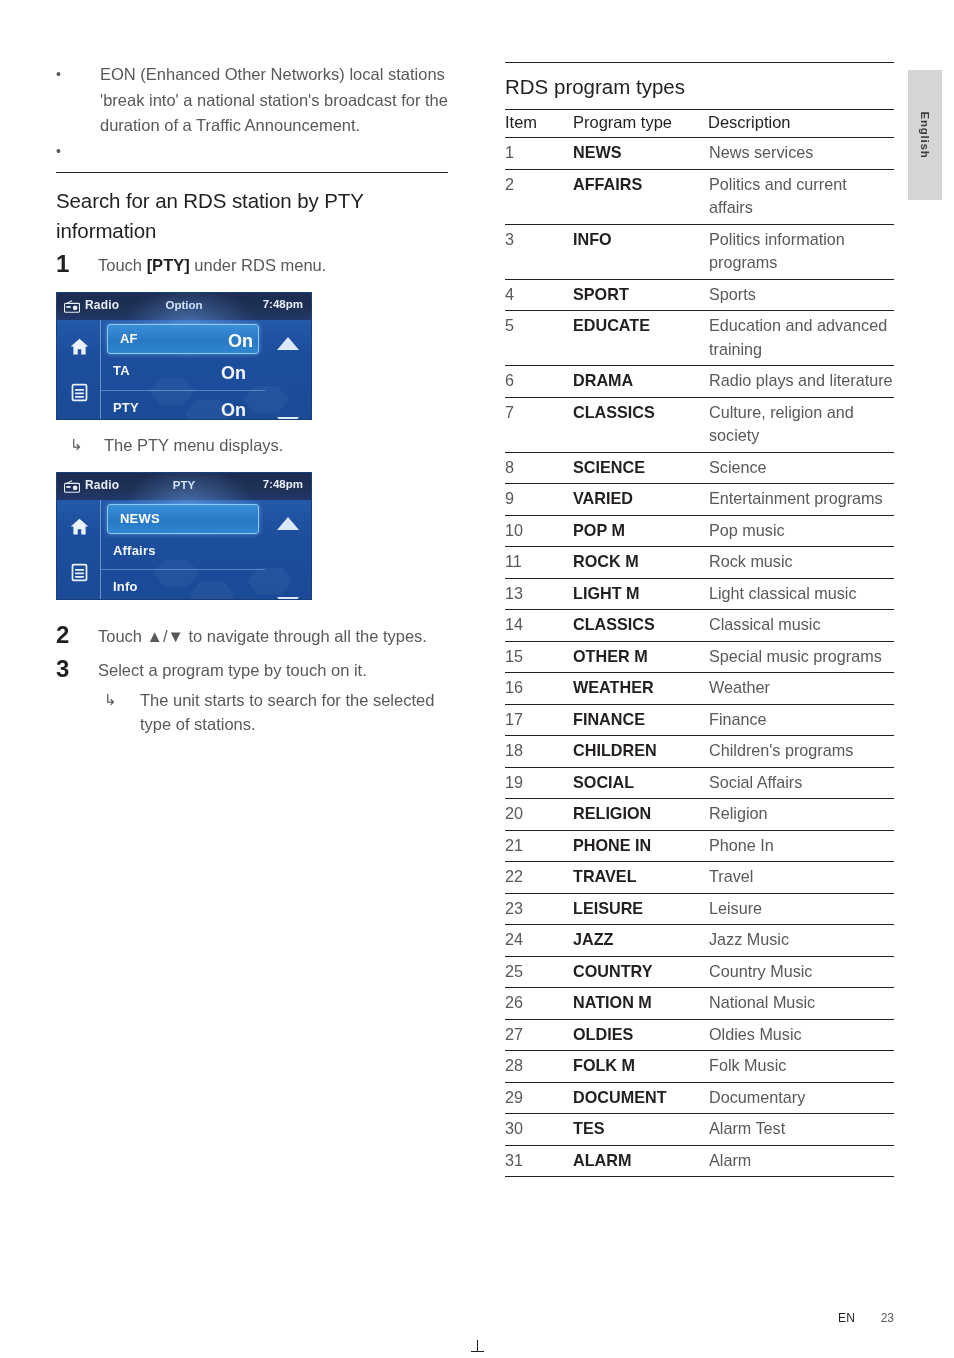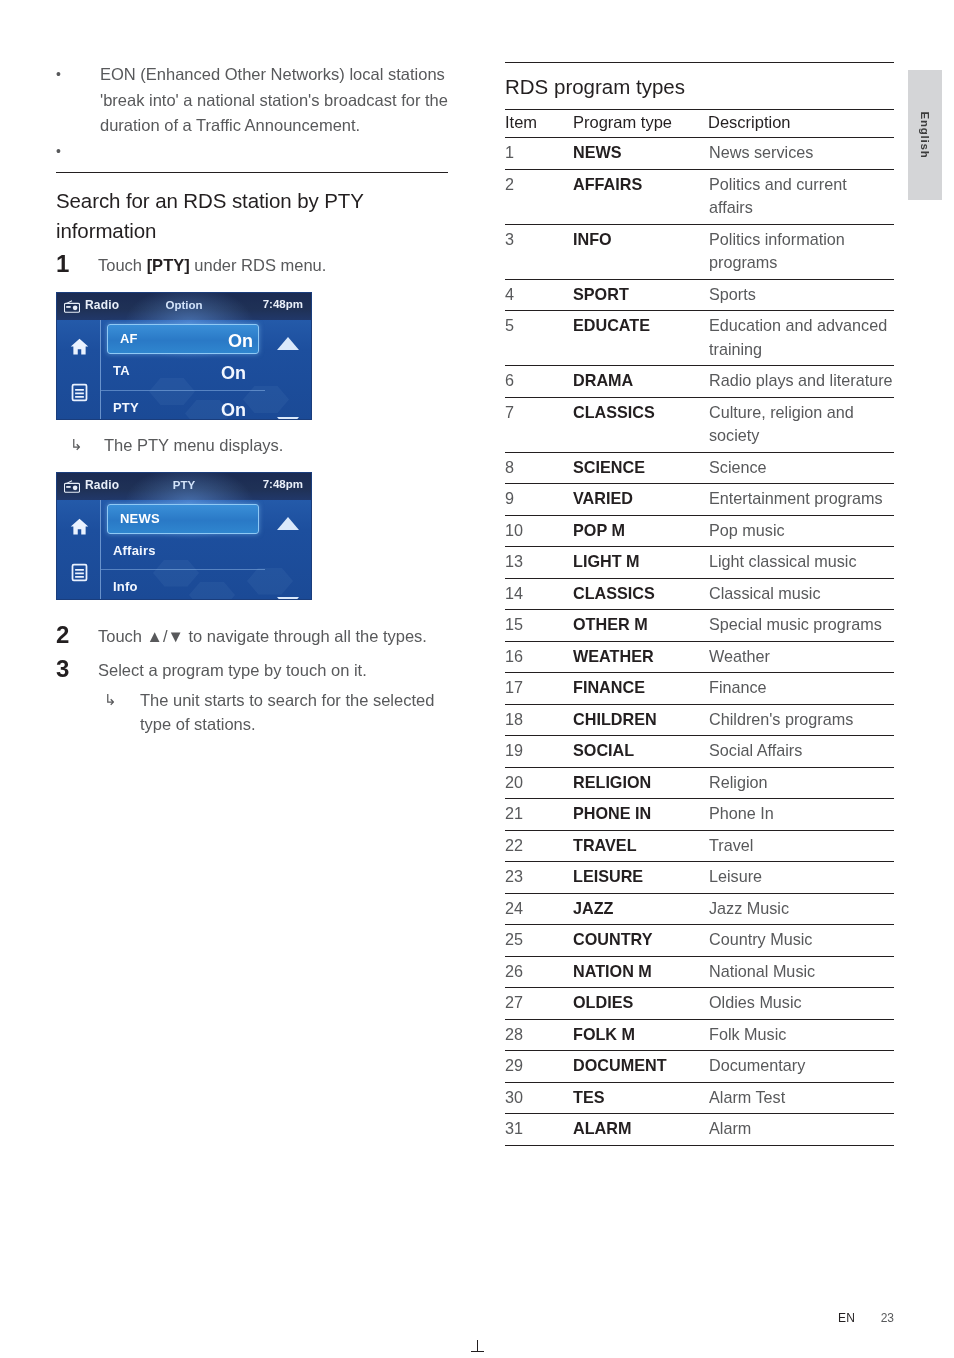--- a/index.html
+++ b/index.html
@@ -495,20 +495,25 @@
             <td class="item">9</td>
             <td class="ptype">VARIED</td>
             <td class="desc">Entertainment programs</td>
           </tr>
           <tr>
             <td class="item">10</td>
             <td class="ptype">POP M</td>
             <td class="desc">Pop music</td>
           </tr>
           <tr>
+            <td class="item">11</td>
+            <td class="ptype">ROCK M</td>
+            <td class="desc">Rock music</td>
+          </tr>
+          <tr>
             <td class="item">13</td>
             <td class="ptype">LIGHT M</td>
             <td class="desc">Light classical music</td>
           </tr>
           <tr>
             <td class="item">14</td>
             <td class="ptype">CLASSICS</td>
             <td class="desc">Classical music</td>
           </tr>
           <tr>

